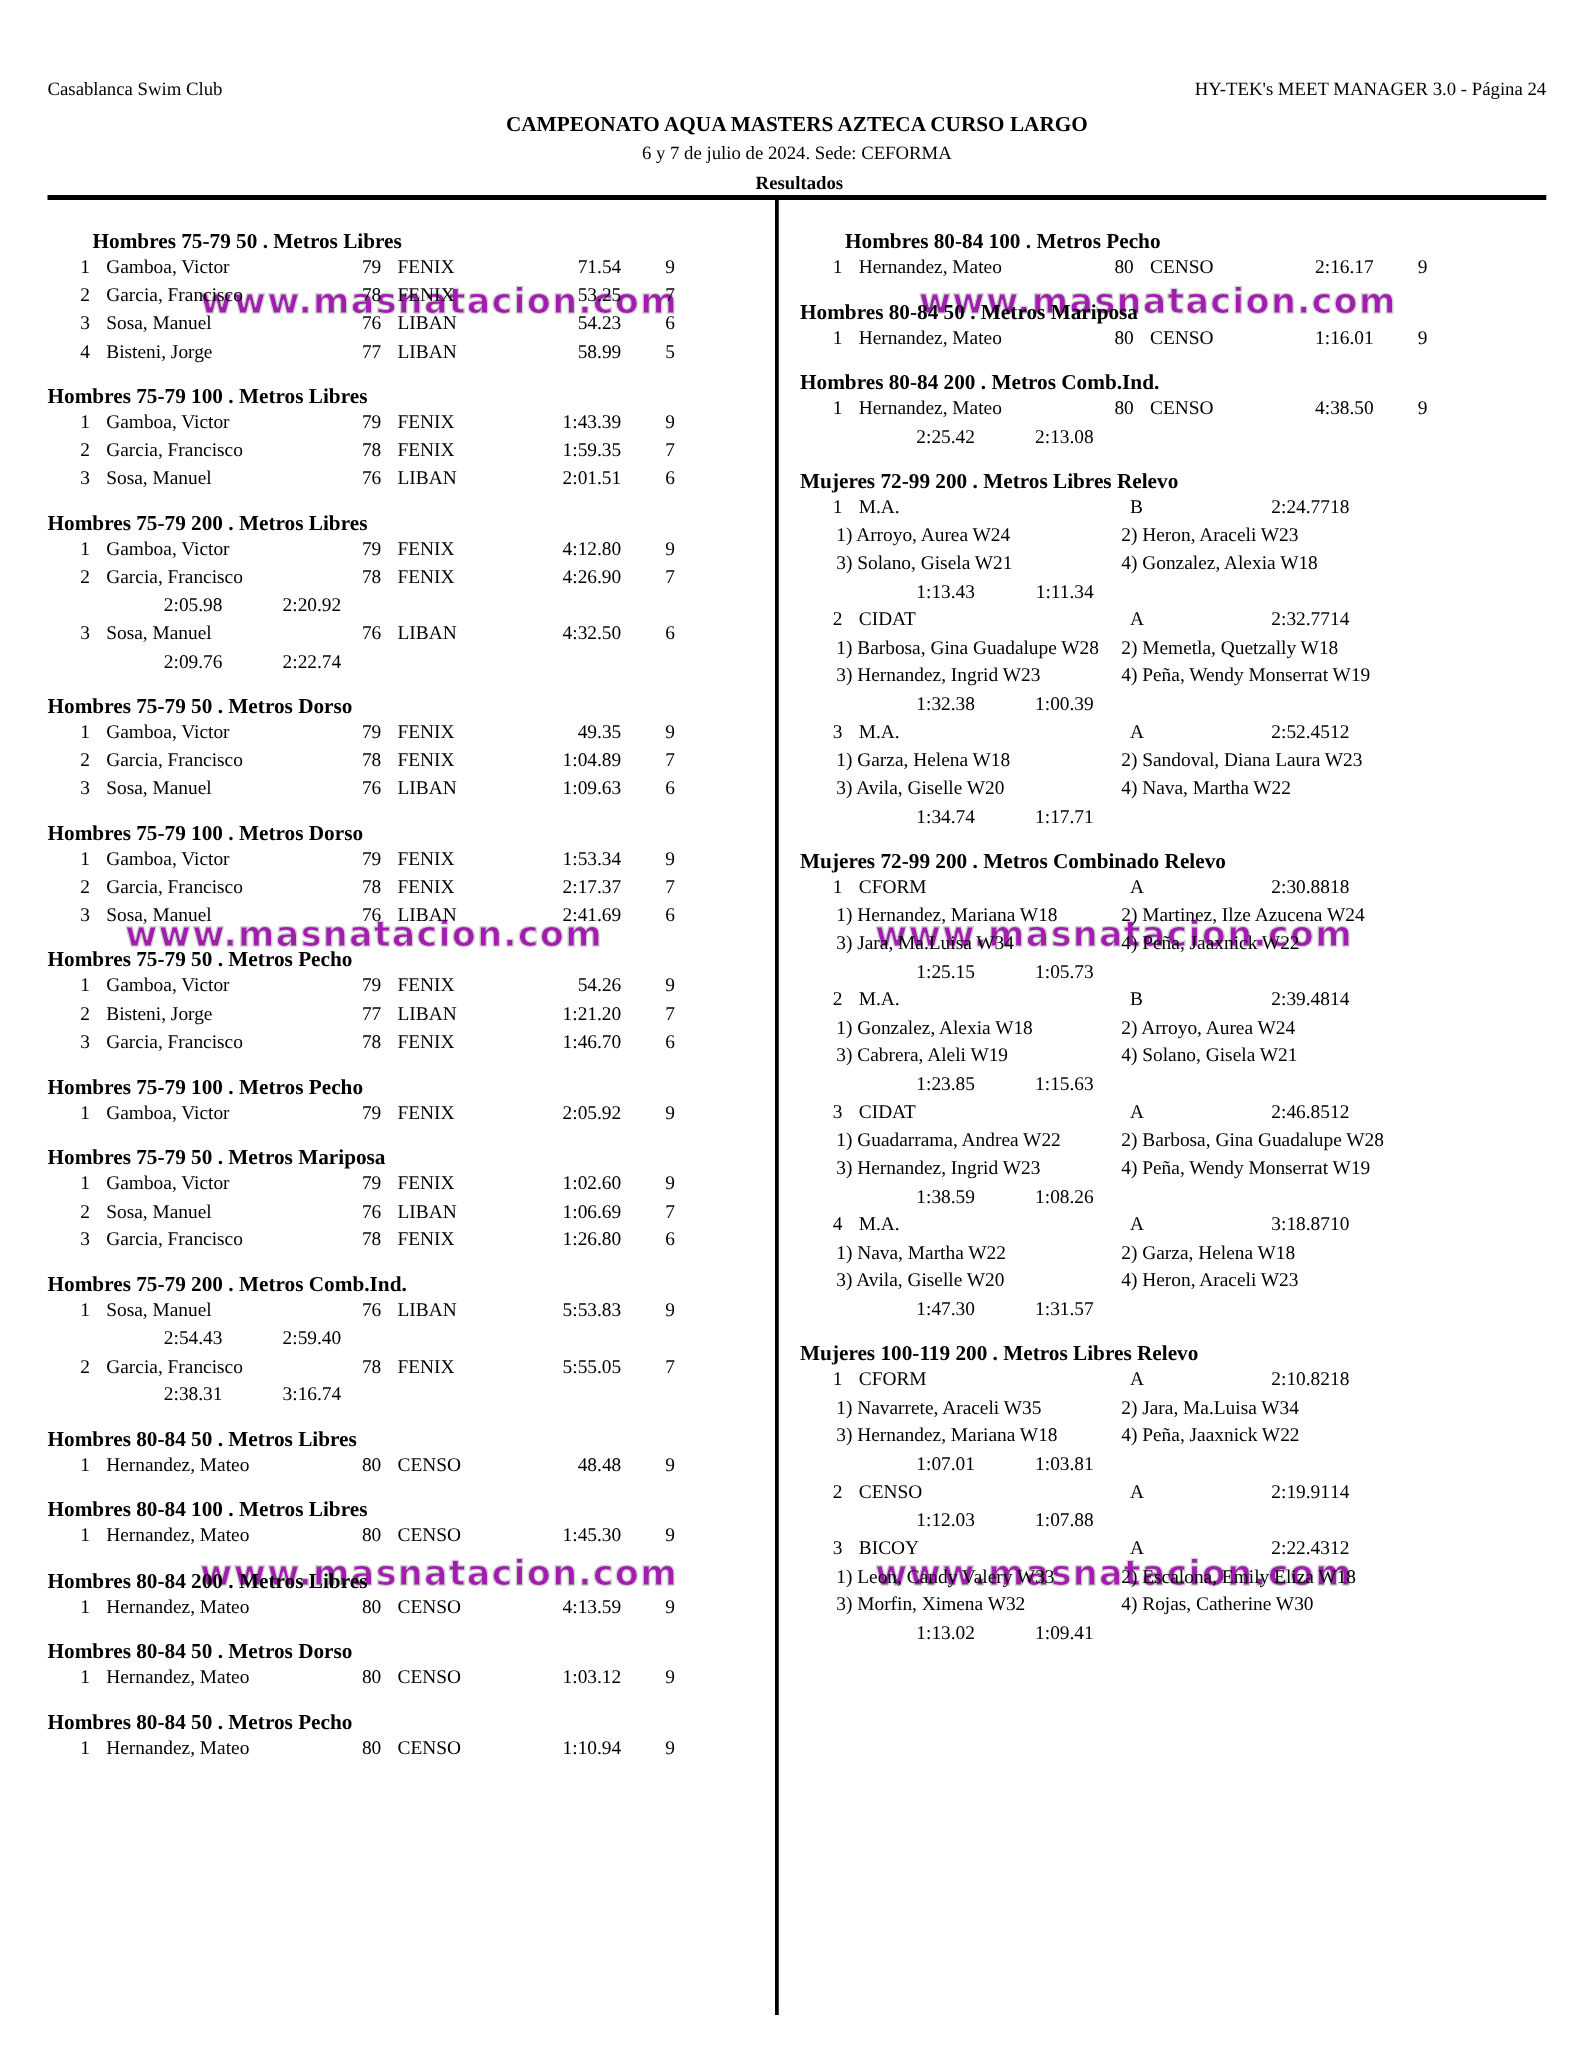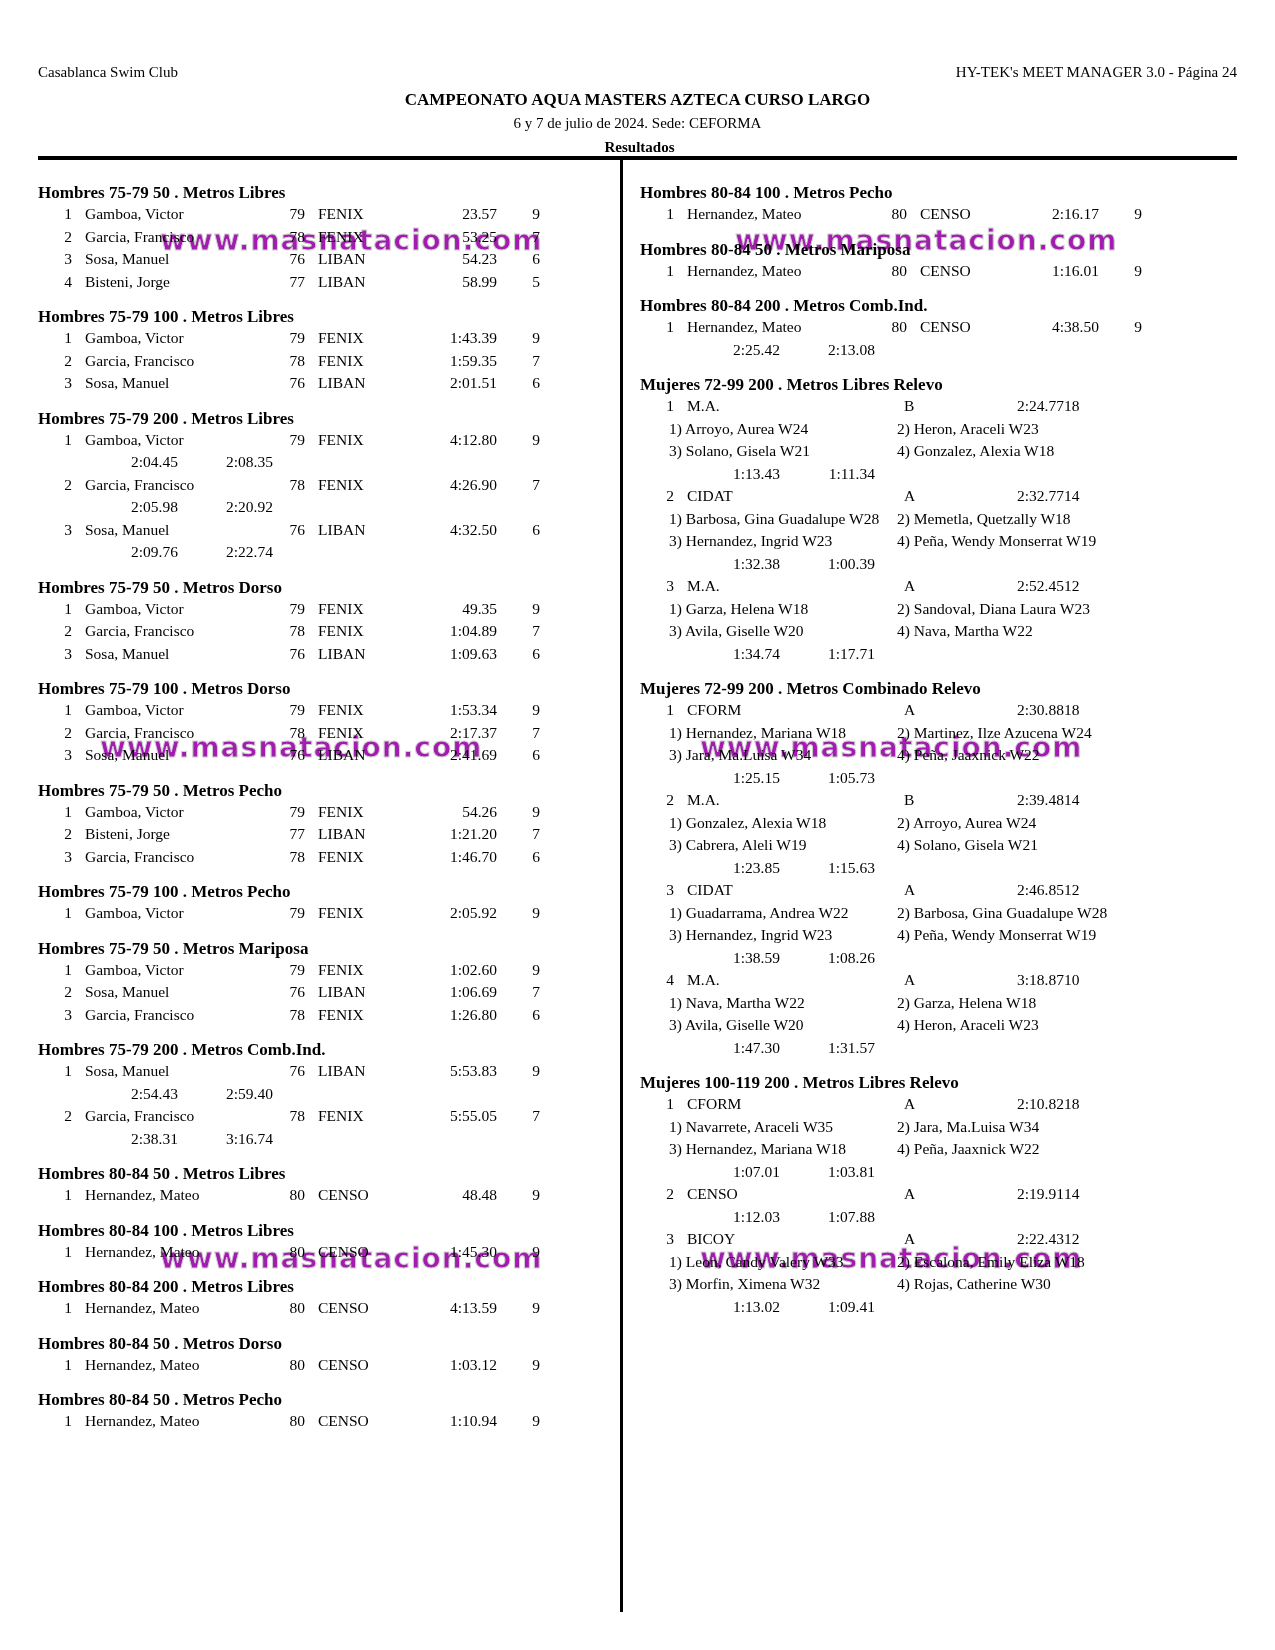--- a/index.html
+++ b/index.html
@@ -15,21 +15,21 @@
   .results-label { position:absolute; left:4px; right:0; top:139px; text-align:center;
                    font-weight:bold; font-size:15px; z-index:2; }
   .rule { position:absolute; left:38px; right:38px; top:156px; height:4px; background:#000; z-index:2; }
   .columns { position:absolute; left:38px; top:160px; width:1199px; display:flex;
              align-items:flex-start; z-index:1; }
   .col { font-size:15.5px; }
   .col-left  { width:572px; padding-top:10px; }
   .divider { width:3px; background:#000; height:1452px; margin-left:10px; flex:none; }
   .col-right { margin-left:17px; width:594px; padding-top:10px; }
   .section-title { font-size:17px; font-weight:bold; line-height:21px; margin-top:13px; white-space:nowrap; }
-  .section:first-child .section-title { margin-top:12px; }
+  .section:first-child .section-title { margin-top:12px;margin-left:36px; }
   .result-row { display:grid; grid-template-columns:34px 183px 50px 103px 89px 43px;
                 line-height:22.5px; }
   .result-row .place  { text-align:right; }
   .result-row .name   { padding-left:13px; white-space:nowrap; }
   .result-row .age    { text-align:right; }
   .result-row .team   { padding-left:13px; white-space:nowrap; }
   .result-row .time   { text-align:right; }
   .result-row .points { text-align:right; }
   .relay-row { display:grid; grid-template-columns:34px 230px 70px 90px 46px; line-height:22.5px; }
   .relay-row .place  { text-align:right; }
@@ -73,21 +73,21 @@
 
   <div class="columns">
     <div class="col col-left" id="col-left">
         <div class="section">
           <div class="section-title">Hombres 75-79 50 . Metros Libres</div>
           <div class="result-row">
             <span class="place">1</span>
             <span class="name">Gamboa, Victor</span>
             <span class="age">79</span>
             <span class="team">FENIX</span>
-            <span class="time">23.57</span>
+            <span class="time">71.54</span>
             <span class="points">9</span>
           </div>
           <div class="result-row">
             <span class="place">2</span>
             <span class="name">Garcia, Francisco</span>
             <span class="age">78</span>
             <span class="team">FENIX</span>
             <span class="time">53.25</span>
             <span class="points">7</span>
           </div>
@@ -137,24 +137,20 @@
         </div>
         <div class="section">
           <div class="section-title">Hombres 75-79 200 . Metros Libres</div>
           <div class="result-row">
             <span class="place">1</span>
             <span class="name">Gamboa, Victor</span>
             <span class="age">79</span>
             <span class="team">FENIX</span>
             <span class="time">4:12.80</span>
             <span class="points">9</span>
-          </div>
-          <div class="splits-row">
-            <span class="s1">2:04.45</span>
-            <span class="s2">2:08.35</span>
           </div>
           <div class="result-row">
             <span class="place">2</span>
             <span class="name">Garcia, Francisco</span>
             <span class="age">78</span>
             <span class="team">FENIX</span>
             <span class="time">4:26.90</span>
             <span class="points">7</span>
           </div>
           <div class="splits-row">

